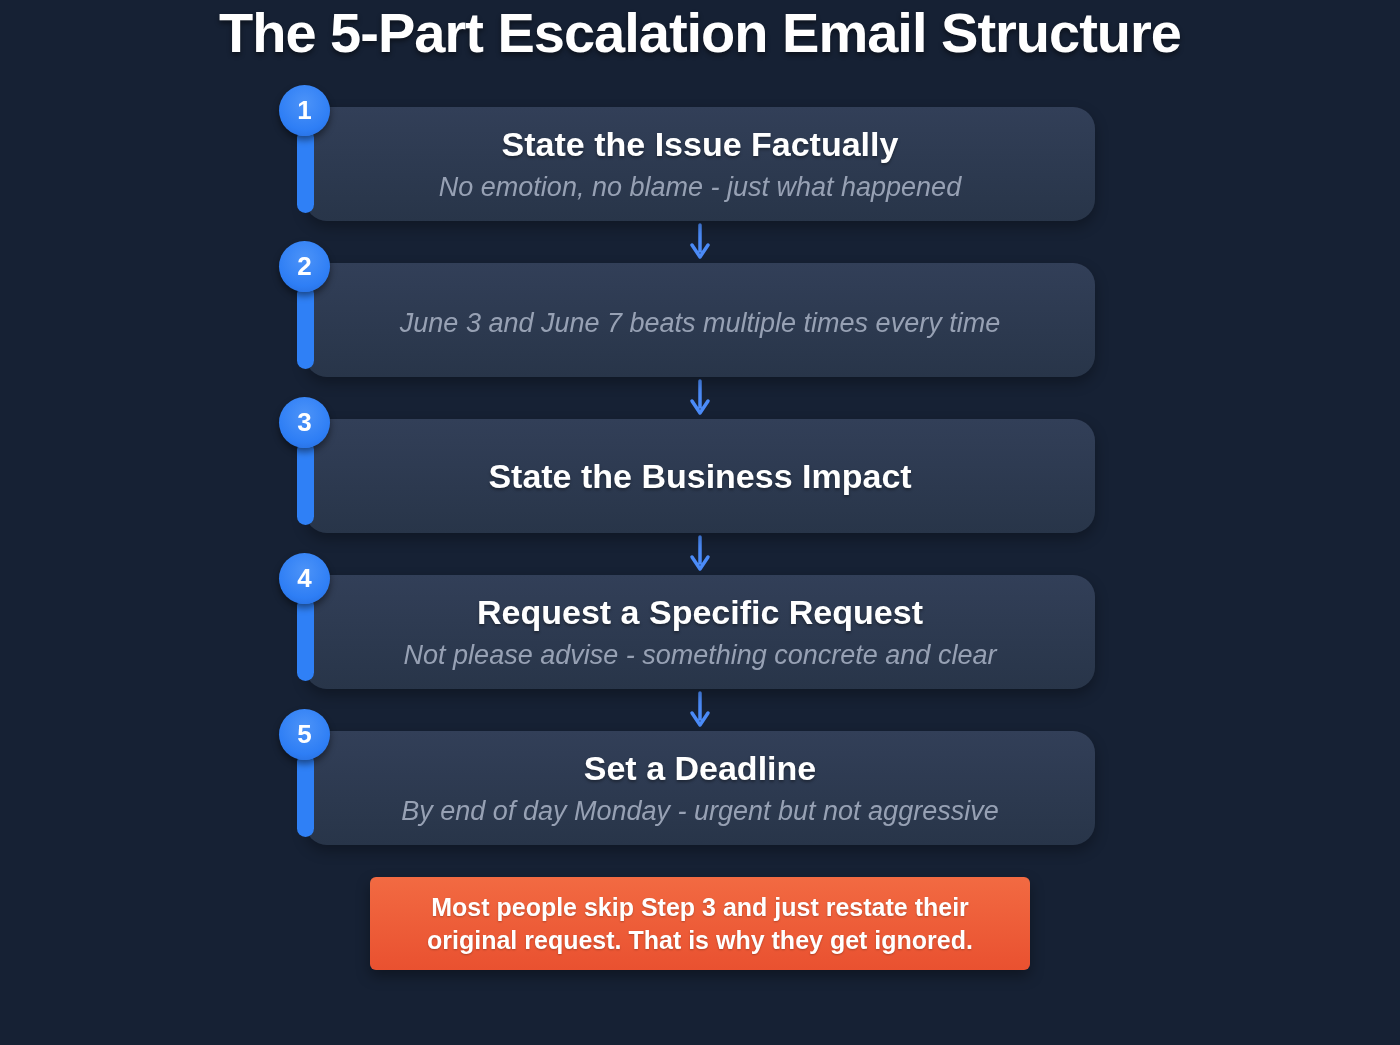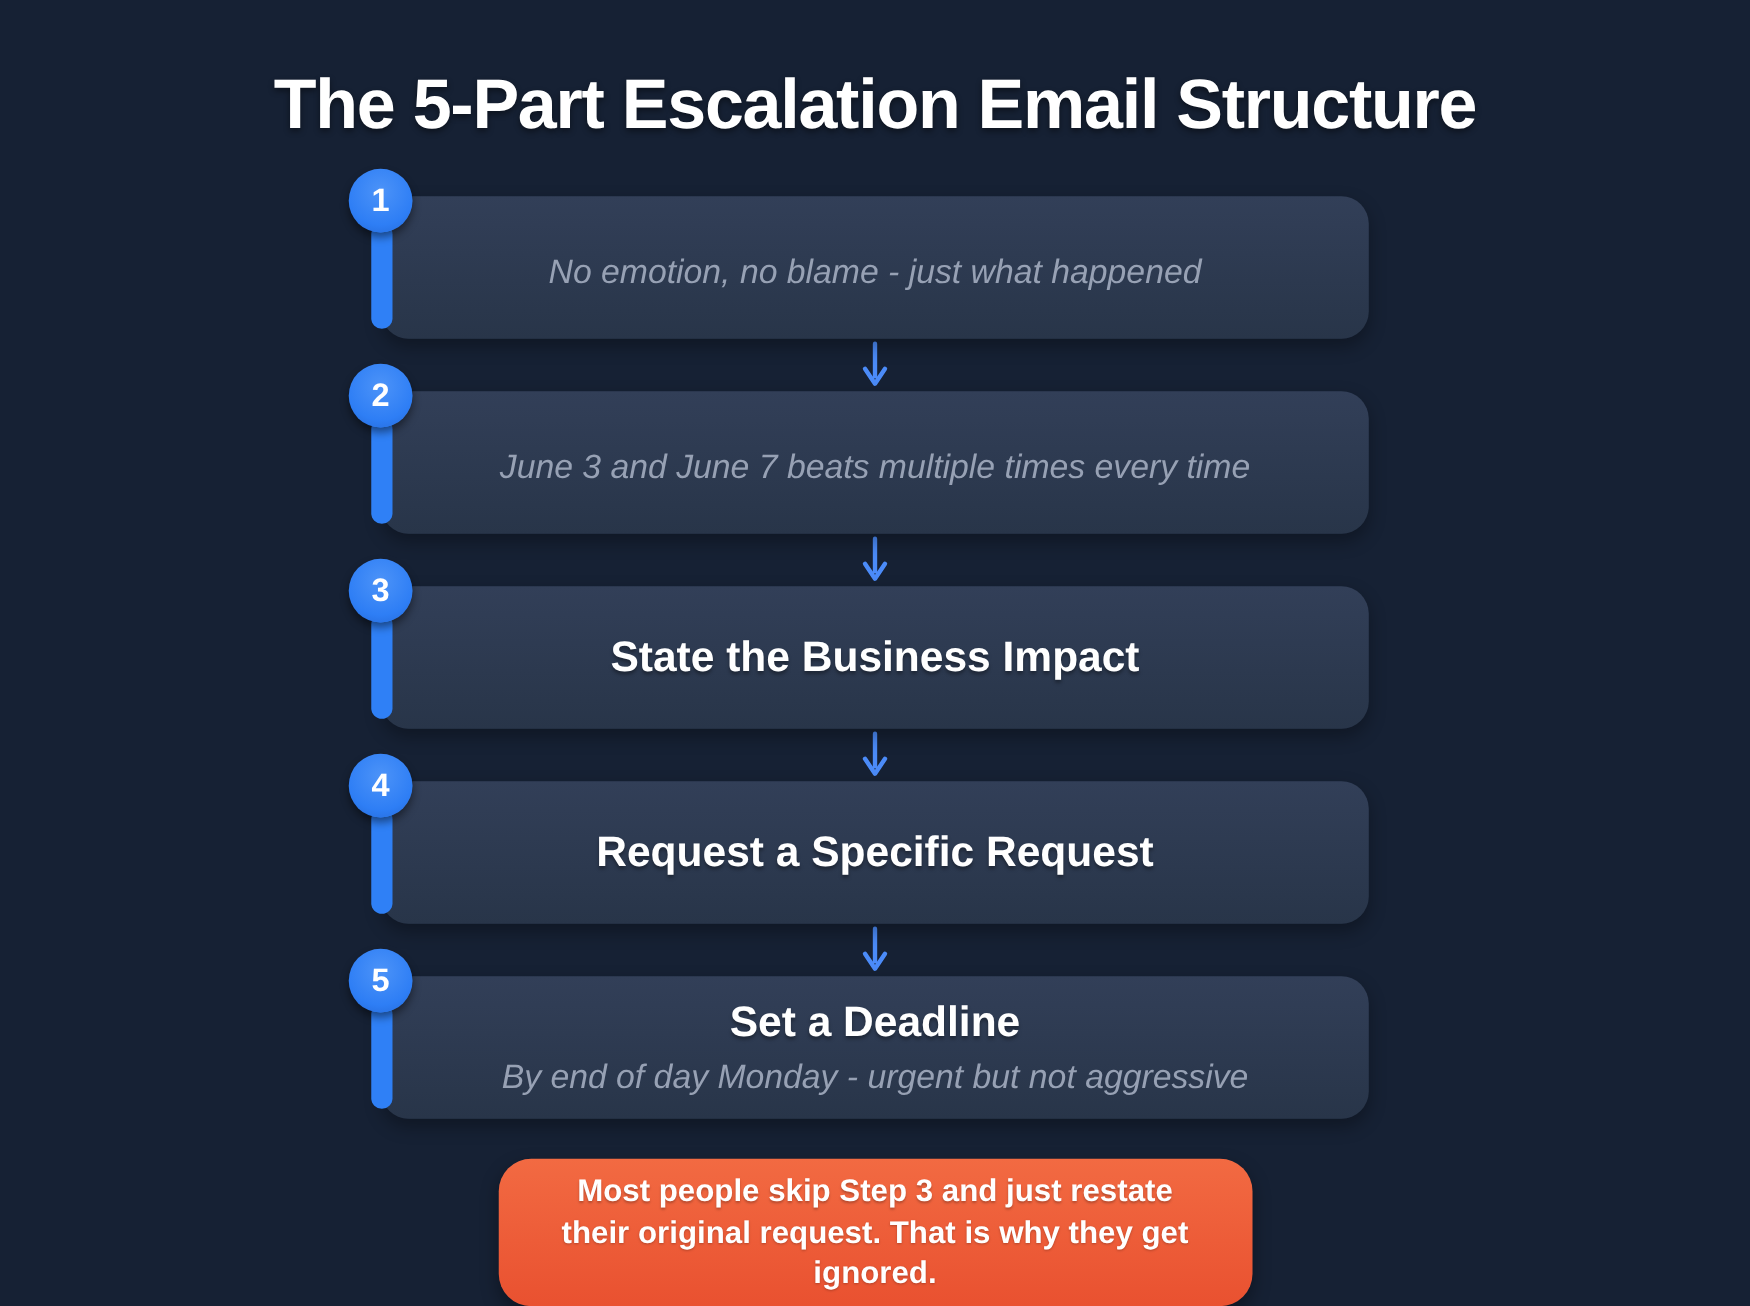--- a/index.html
+++ b/index.html
@@ -23,21 +23,20 @@
   }
   .page {
     width: 1400px;
     height: 1045px;
     position: relative;
     display: flex;
     flex-direction: column;
     align-items: center;
   }
   .page-title {
-    margin-top: 50px;
     font-size: 56px;
     font-weight: 800;
     letter-spacing: -1px;
     text-align: center;
     text-shadow: 0 3px 5px rgba(0,0,0,0.45);
   }
   .steps-col {
     margin-top: 42px;
     width: 790px;
     display: flex;
@@ -97,24 +96,24 @@
   }
   .arrow {
     height: 42px;
     display: flex;
     align-items: center;
     justify-content: center;
   }
   .arrow svg { display: block; }
   .callout {
     margin-top: 32px;
-    width: 603px;
+    width: 660px;
     min-height: 80px;
     background: linear-gradient(180deg, #f26a42 0%, #e95130 100%);
-    border-radius: 26px;
+    border-radius: 6px;
     display: flex;
     align-items: center;
     justify-content: center;
     padding: 14px 33px;
     box-shadow: 0 6px 14px rgba(0,0,0,0.35);
   }
   .callout-text {
     font-size: 25px;
     font-weight: 700;
     color: #ffffff;
@@ -130,20 +129,21 @@
 
   <h1 class="page-title">The 5-Part Escalation Email Structure</h1>
 
   <div class="steps-col">
 
     <div class="step">
       <div class="badge">
         <span>1</span>
       </div>
       <div class="accent-bar"></div>
+      <div class="step-title">State the Issue Factually</div>
       <div class="step-subtitle">No emotion, no blame - just what happened</div>
     </div>
 
     <div class="arrow">
       <svg width="26" height="40" viewBox="0 0 26 40" fill="none" xmlns="http://www.w3.org/2000/svg">
         <path d="M13 3 V29 M5 23 L13 35 L21 23" stroke="#4b8bf8" stroke-width="3.5" stroke-linecap="round" stroke-linejoin="round"></path>
       </svg>
     </div>
 
     <div class="step">
@@ -173,20 +173,21 @@
         <path d="M13 3 V29 M5 23 L13 35 L21 23" stroke="#4b8bf8" stroke-width="3.5" stroke-linecap="round" stroke-linejoin="round"></path>
       </svg>
     </div>
 
     <div class="step">
       <div class="badge">
         <span>4</span>
       </div>
       <div class="accent-bar"></div>
       <div class="step-title">Request a Specific Request</div>
+      <div class="step-subtitle">Not please advise - something concrete and clear</div>
     </div>
 
     <div class="arrow">
       <svg width="26" height="40" viewBox="0 0 26 40" fill="none" xmlns="http://www.w3.org/2000/svg">
         <path d="M13 3 V29 M5 23 L13 35 L21 23" stroke="#4b8bf8" stroke-width="3.5" stroke-linecap="round" stroke-linejoin="round"></path>
       </svg>
     </div>
 
     <div class="step">
       <div class="badge">

